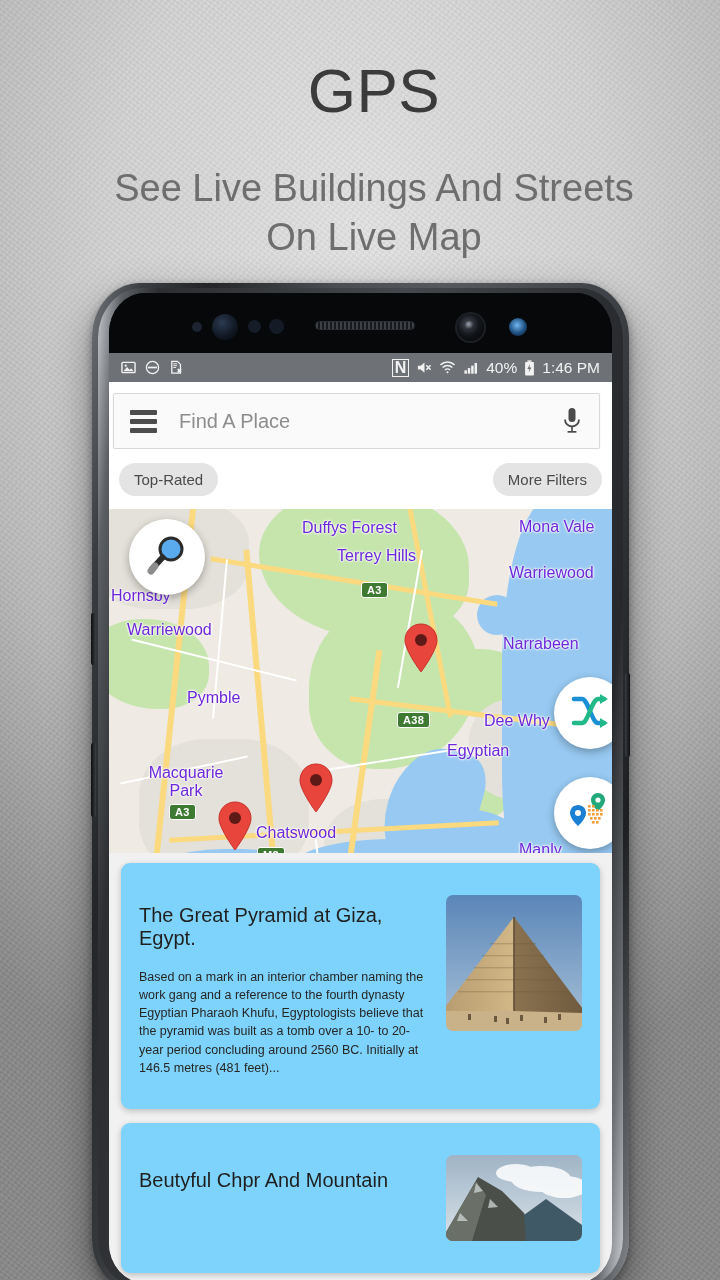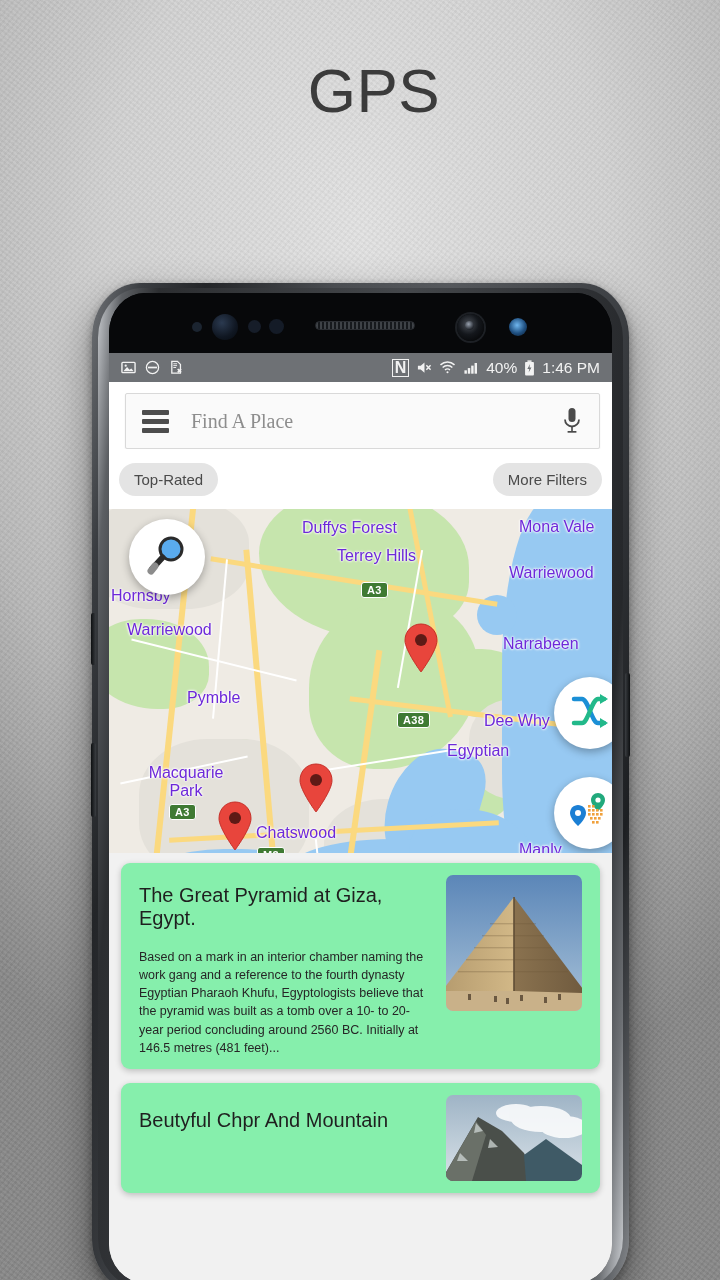--- a/index.html
+++ b/index.html
@@ -84,21 +84,21 @@
     position:absolute; left:0; right:0; top:60px; bottom:0; background:#fff;
   }
   .statusbar {
     height:29px; background:#6e7175; display:flex; align-items:center;
     padding:0 12px; color:#f2f2f2; font-size:15px;
   }
   .sb-left { display:flex; align-items:center; gap:9px; }
   .sb-right { margin-left:auto; display:flex; align-items:center; gap:7px; font-size:15.5px; }
   .sb-ic { display:inline-flex; }
 
-  .searchwrap { padding:11px 12px 0 16px; background:#fff;font-family:Liberation Serif, serif; }
+  .searchwrap { padding:11px 12px 0 4px; background:#fff; }
   .searchbar {
     height:56px; border:1px solid #d9d9d9; background:#fafafa;
     display:flex; align-items:center; padding:0 16px; border-radius:2px;
     box-shadow:0 1px 2px rgba(0,0,0,.07);
   }
   .hamburger { width:27px; display:flex; flex-direction:column; gap:4px; cursor:pointer; }
   .hamburger i { display:block; height:5px; background:#4d4d4d; border-radius:1px; }
   .search-ph { flex:1; margin-left:22px; color:#8d8d8d; font-size:20px; }
   .mic { width:22px; height:30px; }
 
@@ -129,37 +129,41 @@
     box-shadow:0 3px 8px rgba(0,0,0,.3); display:flex; align-items:center; justify-content:center;
   }
   .fab-search { left:20px; top:10px; width:76px; height:76px; }
   .fab-shuffle { right:-14px; top:168px; width:72px; height:72px; }
   .fab-places { right:-14px; top:268px; width:72px; height:72px; }
   .fab-layers { right:-14px; top:368px; width:72px; height:72px; }
 
   
   .cards { position:absolute; left:0; right:0; top:500px; bottom:0; background:#f1f1f1; padding:10px 12px 0 12px; }
   .card {
-    background:#86efac; border-radius:9px; box-shadow:0 2px 6px rgba(0,0,0,.22);
-    padding:12px 18px; display:flex; gap:14px; margin-bottom:14px;
+    background:#7dd3fc; border-radius:9px; box-shadow:0 2px 6px rgba(0,0,0,.22);
+    padding:32px 18px; display:flex; gap:14px; margin-bottom:14px;
   }
   .card-text { flex:1; min-width:0; }
   .card-title { font-size:20px; color:#1f1f1f; margin:9px 0 18px 0; }
   .card-body { font-size:12.5px; color:#262626; line-height:1.45; }
   .thumb { width:136px; height:136px; border-radius:7px; overflow:hidden; flex:none; position:relative; }
   .card2 .card-title { margin:14px 0 0 0; }
   .card2 .thumb { height:86px; }
 </style>
 </head>
 <body>
 
 <div class="texture"></div>
 
 <div class="hero">
   <div class="hero-title">GPS</div>
+  <div class="hero-sub">
+    <div>See Live Buildings And Streets</div>
+    <div>On Live Map</div>
+  </div>
 </div>
 
 <div class="phone">
   <div class="phone-body"></div>
   <div class="phone-edge"></div>
   <div class="btn-side btn-bixby"></div>
   <div class="btn-side btn-voldn"></div>
   <div class="btn-side btn-power"></div>
 
   <div class="phone-screen">

